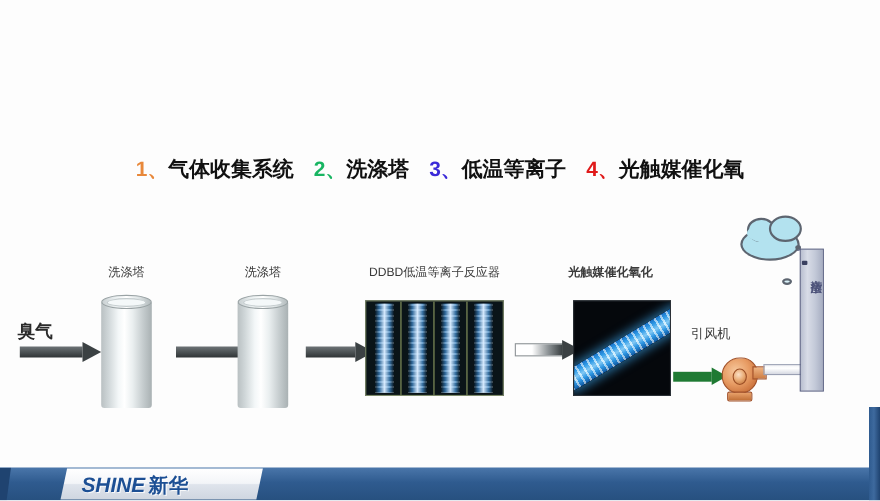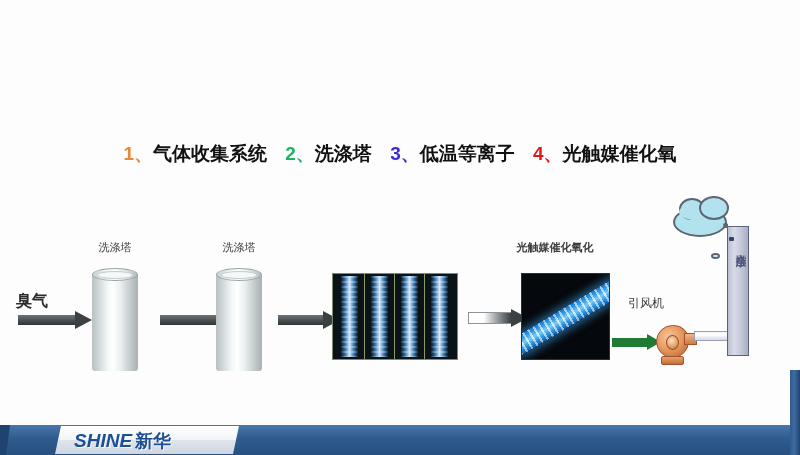--- a/index.html
+++ b/index.html
@@ -402,20 +402,21 @@
       <div class="body"></div>
       <div class="top"></div>
       <div class="inner-top"></div>
     </div>
 
     <div class="arrow-grey" style="left:278px; top:126px; width:62px;">
       <div class="shaft" style="width:45px;"></div>
       <div class="head" style="left:45px;"></div>
     </div>
 
+    <div class="dlabel" style="left:320px; top:55px; width:150px;">DDBD低温等离子反应器</div>
     <div class="ddbd-photo" style="left:332px; top:88px; width:126px; height:87px;">
       <div class="tubecol" style="left:8px;"></div>
       <div class="sep" style="left:31px;"></div>
       <div class="tubecol" style="left:38px;"></div>
       <div class="sep" style="left:61px;"></div>
       <div class="tubecol" style="left:68px;"></div>
       <div class="sep" style="left:91px;"></div>
       <div class="tubecol" style="left:98px;"></div>
     </div>
 

